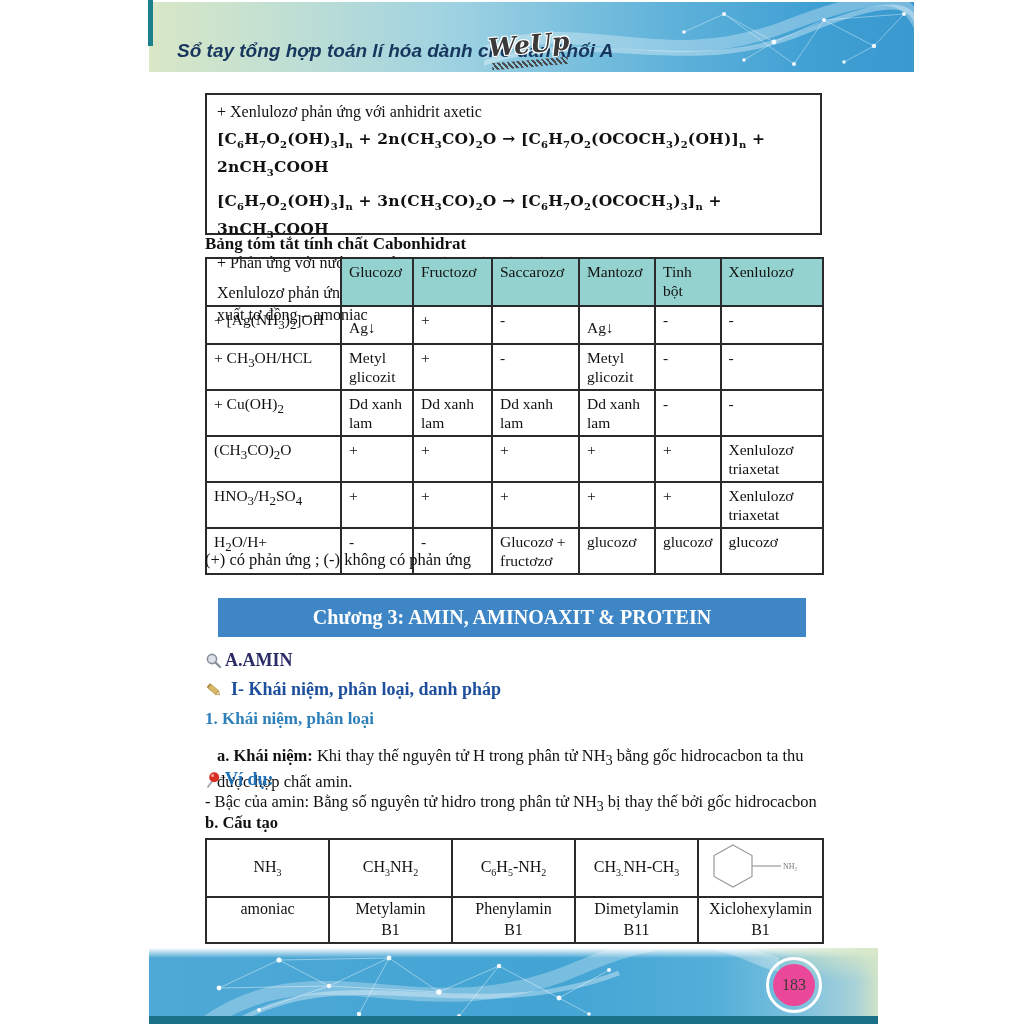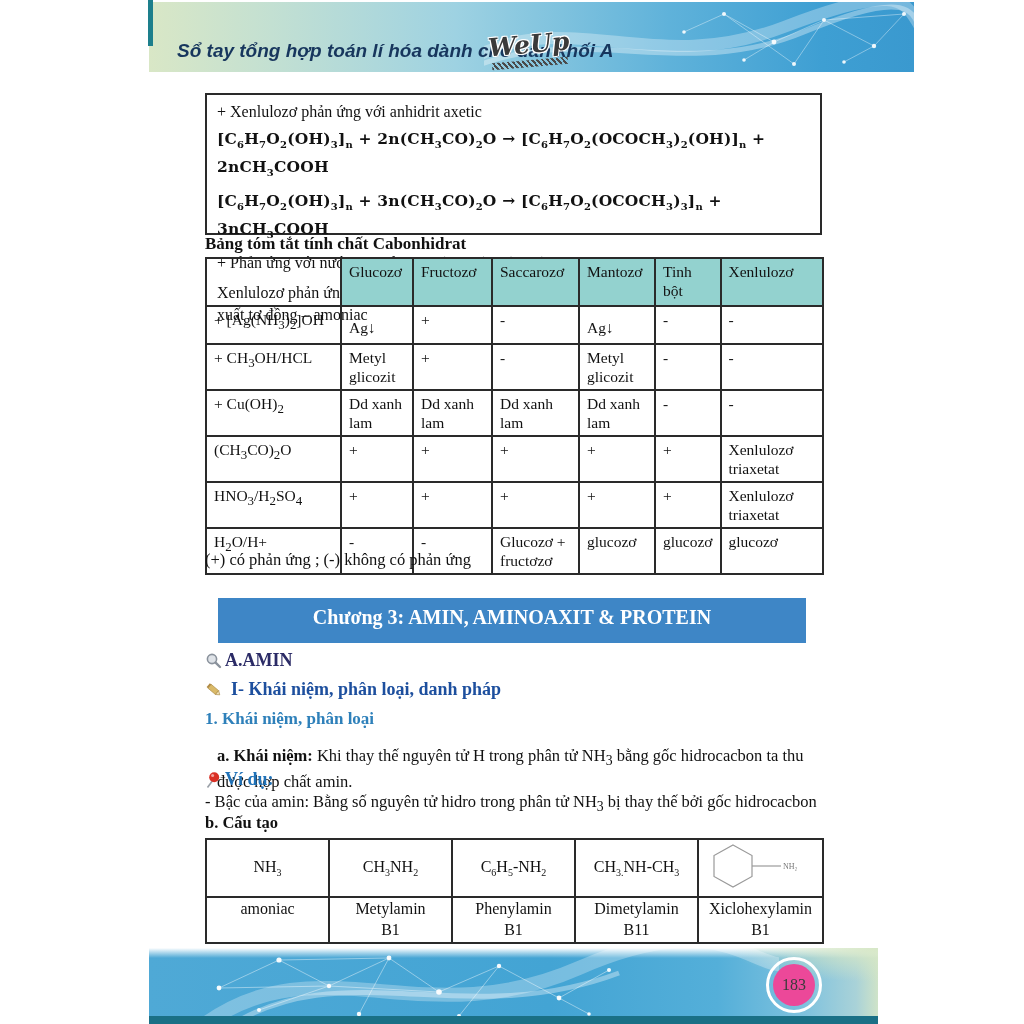--- a/index.html
+++ b/index.html
@@ -40,21 +40,21 @@
     text-align:left;font-weight:400;}
   table.carb th.teal{background:#93d2cf;}
   table.carb tr:nth-child(1) th{height:40px;}
   table.carb tr:nth-child(2) td{height:30px;}
   table.carb td{height:34px;}
   .agdown{display:inline-block;margin-top:8px;}
 
   .note{position:absolute;left:205px;top:550px;font-size:16.5px;}
 
   
-  .banner{position:absolute;left:218px;top:598px;width:588px;height:45px;background:#3e86c6;
+  .banner{position:absolute;left:218px;top:598px;width:588px;height:39px;background:#3e86c6;
     color:#fff;font-weight:700;font-size:20px;text-align:center;line-height:39px;}
   .sec-row{position:absolute;left:205px;display:flex;align-items:center;gap:3px;}
   .sec-a{top:650px;font-weight:700;font-size:18px;color:#2b2b66;}
   .sec-i{top:679px;font-weight:700;font-size:18px;color:#1d4f9e;gap:8px;}
   .sec-1{position:absolute;left:205px;top:709px;font-weight:700;font-size:17px;color:#2e80ba;}
   .para{position:absolute;left:205px;top:733px;width:617px;font-size:16.5px;line-height:21px;margin:12px;}
   .vidu{top:769px;font-weight:700;font-size:18px;color:#2072b8;gap:4px;}
   .bac{position:absolute;left:205px;top:792px;width:617px;font-size:16.5px;}
   .parab{position:absolute;left:205px;top:813px;font-weight:700;font-size:16.5px;}
 

